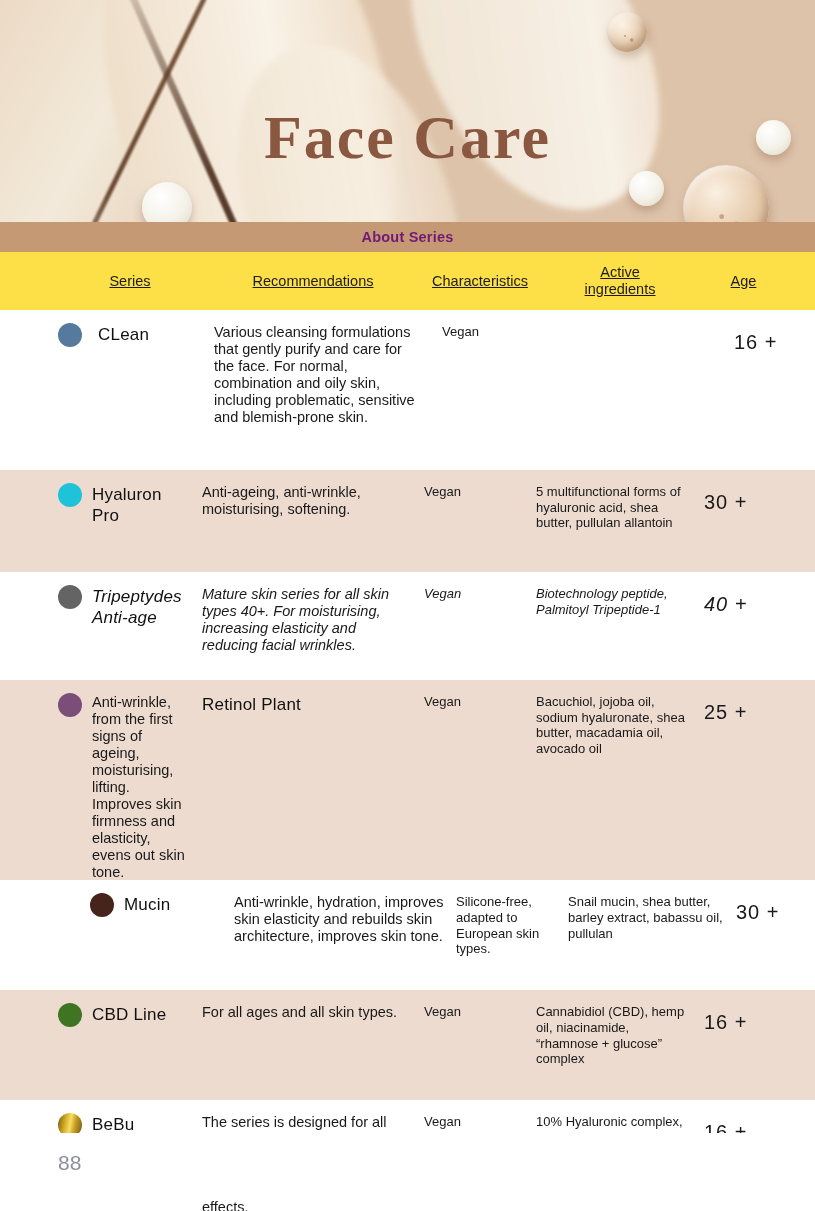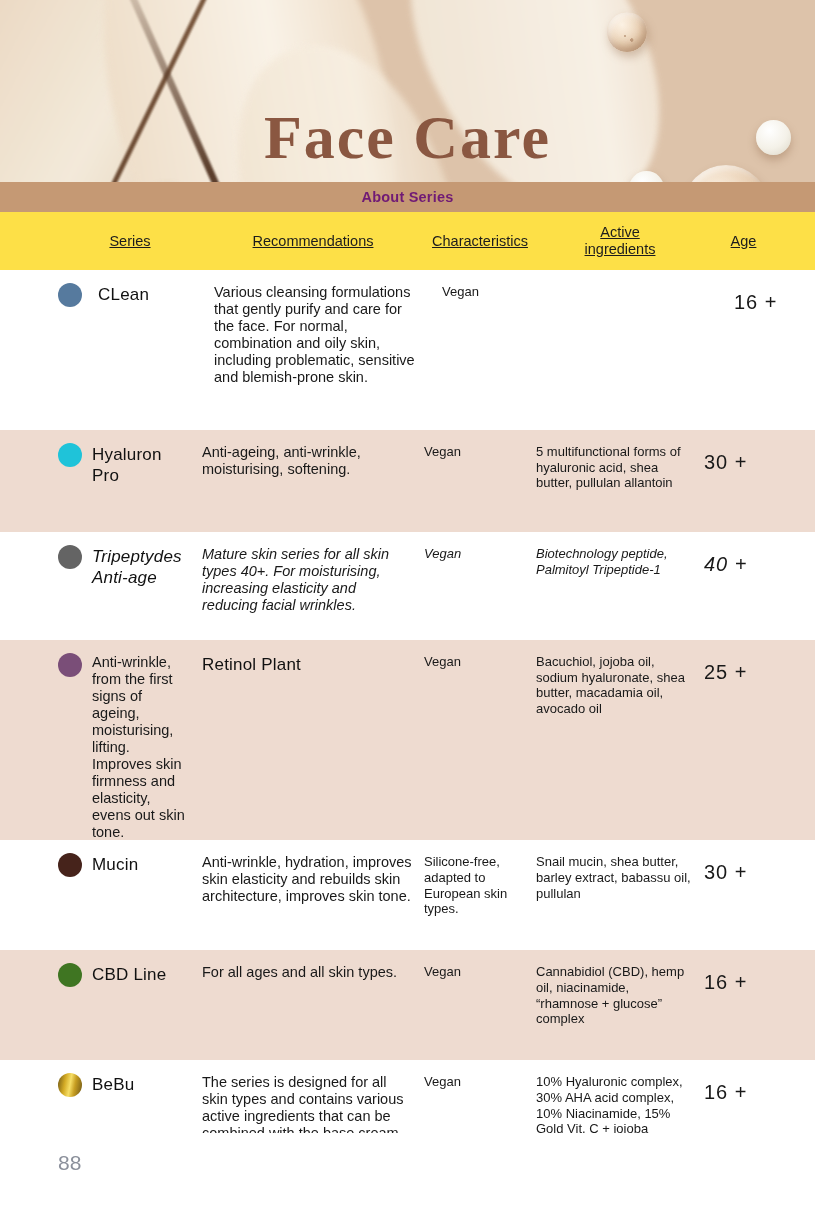--- a/index.html
+++ b/index.html
@@ -6,21 +6,21 @@
   html,body { background:#fff; }
   .page {
     position:relative; width:815px; height:1211px; margin:0 auto;
     background:#ffffff; overflow:hidden;
     font-family:"Liberation Sans","DejaVu Sans",sans-serif;
     color:#191919;
   }
 
   
   .hero {
-    position:relative; width:815px; height:182px;
+    position:relative; width:815px; height:222px;
     background:#ddc3aa; overflow:hidden;
   }
   .smear { position:absolute; border-radius:48%; filter:blur(3px); }
   .smear-1 { left:-70px; top:-110px; width:300px; height:460px; transform:rotate(18deg);
     background:linear-gradient(100deg,#e9d5bd 0%,#f5ecdd 55%,#e2cbb1 100%); opacity:.95; }
   .smear-2 { left:115px; top:-140px; width:270px; height:480px; transform:rotate(-15deg);
     background:linear-gradient(95deg,#eddcc6 0%,#f9f2e7 60%,#ecd9c2 100%); }
   .smear-3 { left:430px; top:-120px; width:210px; height:340px; transform:rotate(-28deg);
     background:linear-gradient(110deg,#f2e7d6,#faf5ec 70%,#eeddc8); opacity:.9; }
   .smear-4 { left:250px; top:40px; width:200px; height:340px; transform:rotate(-20deg);
@@ -74,21 +74,21 @@
   .th { text-align:center; line-height:1.15; }
   .th-series { grid-column:1 / 3; }
   .th-active { max-width:96px; justify-self:center; }
 
   .row { background:#ffffff; align-content:start; }
   .row:nth-child(even) { background:#eedbd0; }
   .row:nth-child(1) { min-height:160px;gap:6px; }
   .row:nth-child(2) { min-height:102px; }
   .row:nth-child(3) { min-height:108px;font-style:italic; }
   .row:nth-child(4) { min-height:107px; }
-  .row:nth-child(5) { min-height:110px; }
+  .row:nth-child(5) { min-height:110px;margin-left:32px; }
   .row:nth-child(6) { min-height:110px; }
   .row:nth-child(7) { min-height:130px; }
 
   .cell { padding-top:14px; padding-right:12px; }
   .cell-dot { padding-top:13px; }
   .dot { display:block; width:24px; height:24px; border-radius:50%; }
   .cell-name { font-size:17px; line-height:1.25; color:#111; letter-spacing:.2px; }
   .cell-rec { font-size:14.5px; line-height:1.17; }
   .cell-char { font-size:13px; line-height:1.2; }
   .cell-active { font-size:13px; line-height:1.2; }

